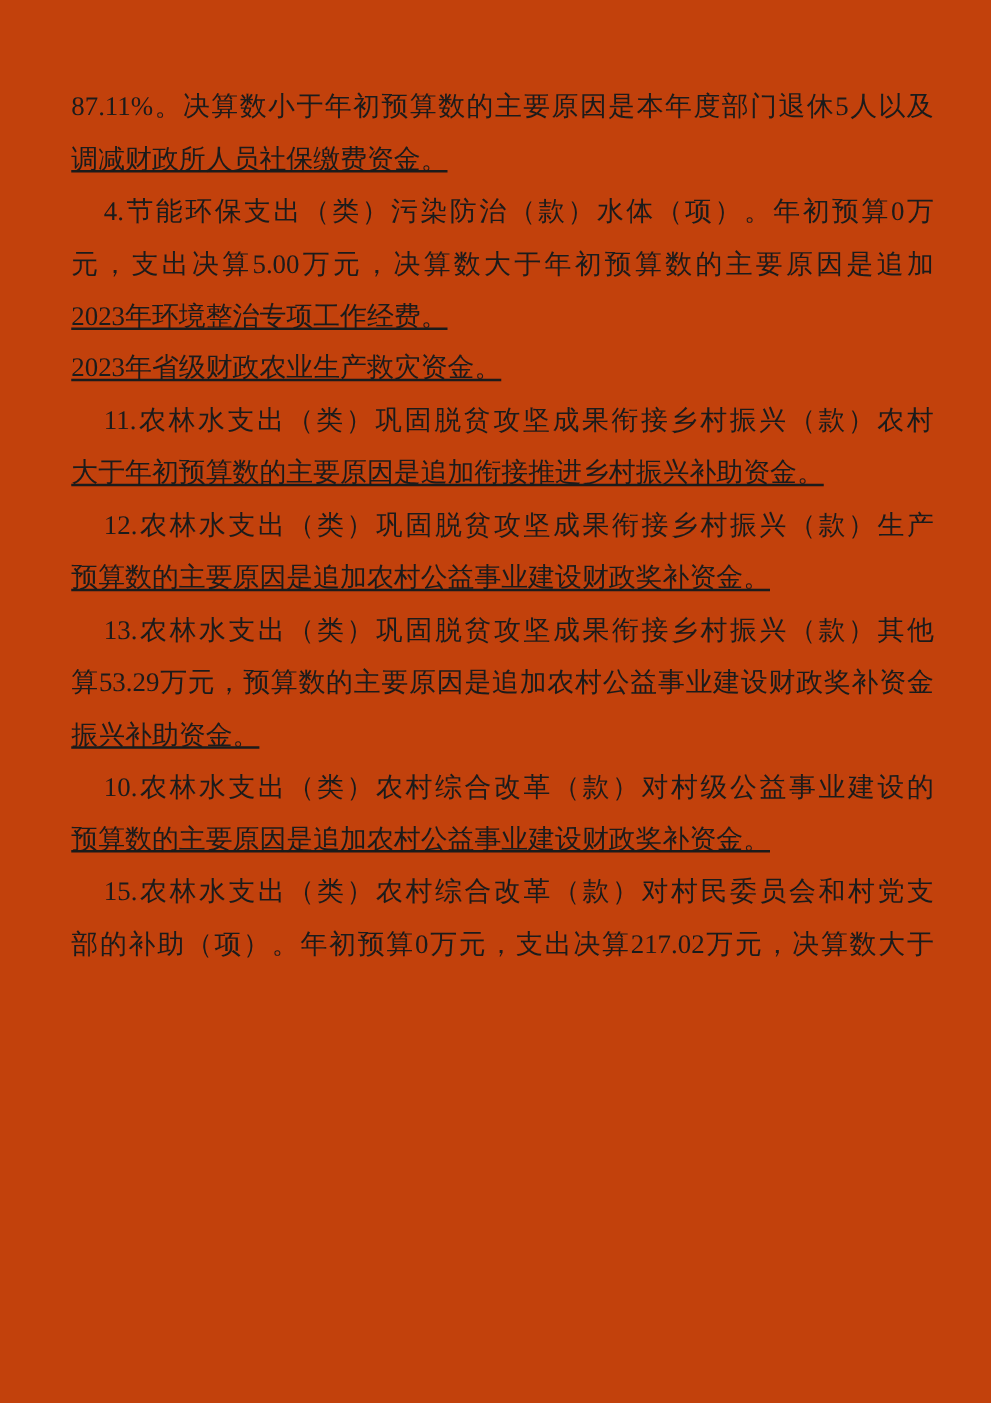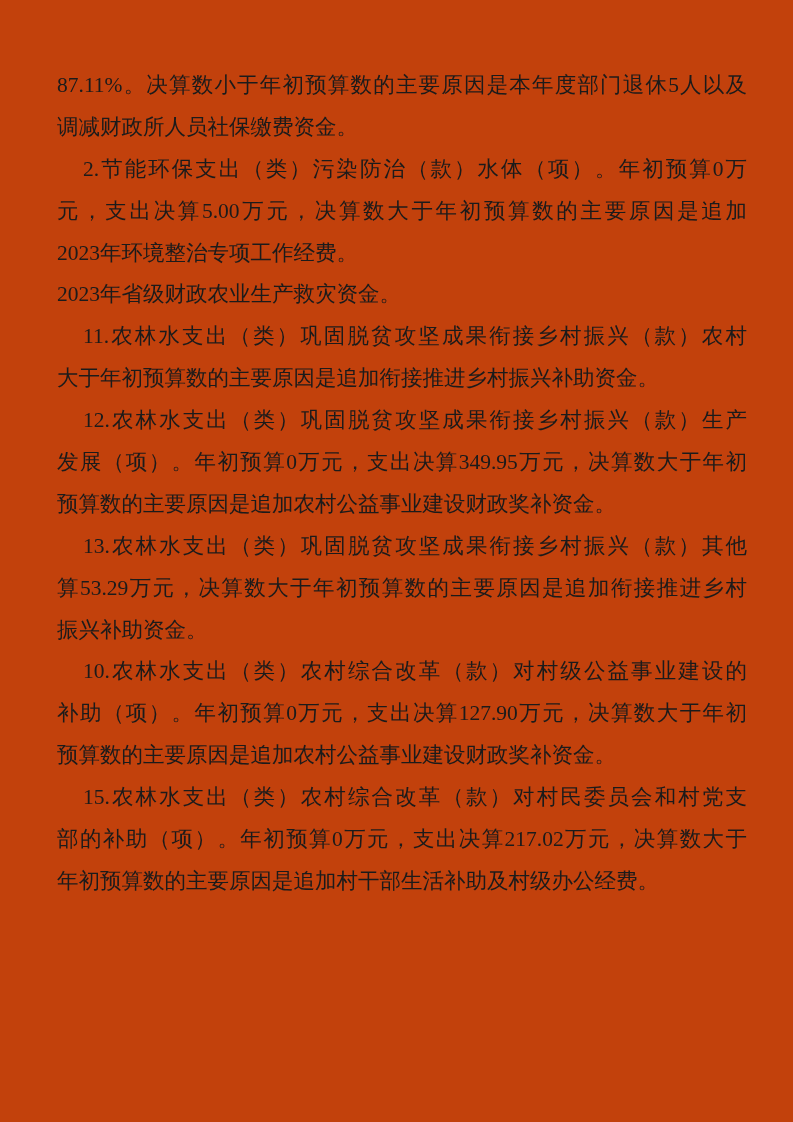--- a/index.html
+++ b/index.html
@@ -30,58 +30,56 @@
     height: 41.9px;
     color: #1b1b1b;
     text-align: justify;
     text-align-last: justify;
     white-space: nowrap;
     overflow: visible;
   }
   .line.last {
     text-align: right;
     text-align-last: left;
+    text-decoration: underline;
   }
   .line.indent {
     padding-left: 26px;
   }
 </style>
 </head>
 <body>
 
 <div class="page" id="page">
     <div class="paragraph">
       <div class="line">87.11%。决算数小于年初预算数的主要原因是本年度部门退休5人以及</div>
       <div class="line last">调减财政所人员社保缴费资金。</div>
     </div>
     <div class="paragraph">
-      <div class="line indent">2.节能环保支出（类）污染防治（款）水体（项）。年初预算0万</div>
+      <div class="line indent">4.节能环保支出（类）污染防治（款）水体（项）。年初预算0万</div>
       <div class="line">元，支出决算5.00万元，决算数大于年初预算数的主要原因是追加</div>
       <div class="line last">2023年环境整治专项工作经费。</div>
     </div>
     <div class="paragraph">
       <div class="line last">2023年省级财政农业生产救灾资金。</div>
     </div>
     <div class="paragraph">
       <div class="line indent">11.农林水支出（类）巩固脱贫攻坚成果衔接乡村振兴（款）农村</div>
       <div class="line last">大于年初预算数的主要原因是追加衔接推进乡村振兴补助资金。</div>
     </div>
     <div class="paragraph">
       <div class="line indent">12.农林水支出（类）巩固脱贫攻坚成果衔接乡村振兴（款）生产</div>
-      <div class="line">发展（项）。年初预算0万元，支出决算349.95万元，决算数大于年初</div>
       <div class="line last">预算数的主要原因是追加农村公益事业建设财政奖补资金。</div>
     </div>
     <div class="paragraph">
       <div class="line indent">13.农林水支出（类）巩固脱贫攻坚成果衔接乡村振兴（款）其他</div>
-      <div class="line">算53.29万元，决算数大于年初预算数的主要原因是追加衔接推进乡村</div>
+      <div class="line">算53.29万元，预算数的主要原因是追加农村公益事业建设财政奖补资金</div>
       <div class="line last">振兴补助资金。</div>
     </div>
     <div class="paragraph">
       <div class="line indent">10.农林水支出（类）农村综合改革（款）对村级公益事业建设的</div>
-      <div class="line">补助（项）。年初预算0万元，支出决算127.90万元，决算数大于年初</div>
       <div class="line last">预算数的主要原因是追加农村公益事业建设财政奖补资金。</div>
     </div>
     <div class="paragraph">
       <div class="line indent">15.农林水支出（类）农村综合改革（款）对村民委员会和村党支</div>
       <div class="line">部的补助（项）。年初预算0万元，支出决算217.02万元，决算数大于</div>
-      <div class="line last">年初预算数的主要原因是追加村干部生活补助及村级办公经费。</div>
     </div>
   </div>
 
 </body></html>

